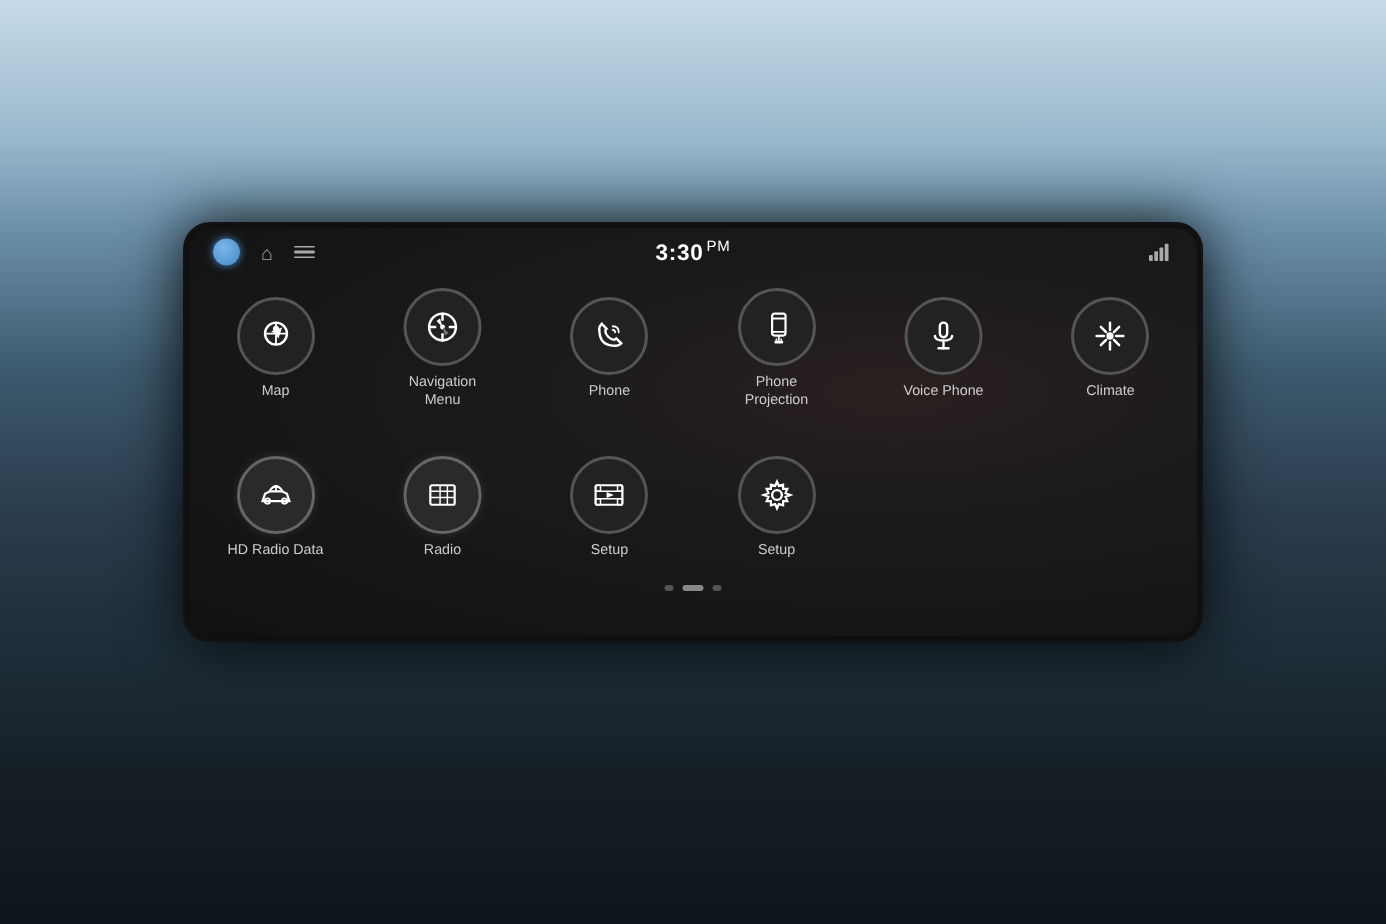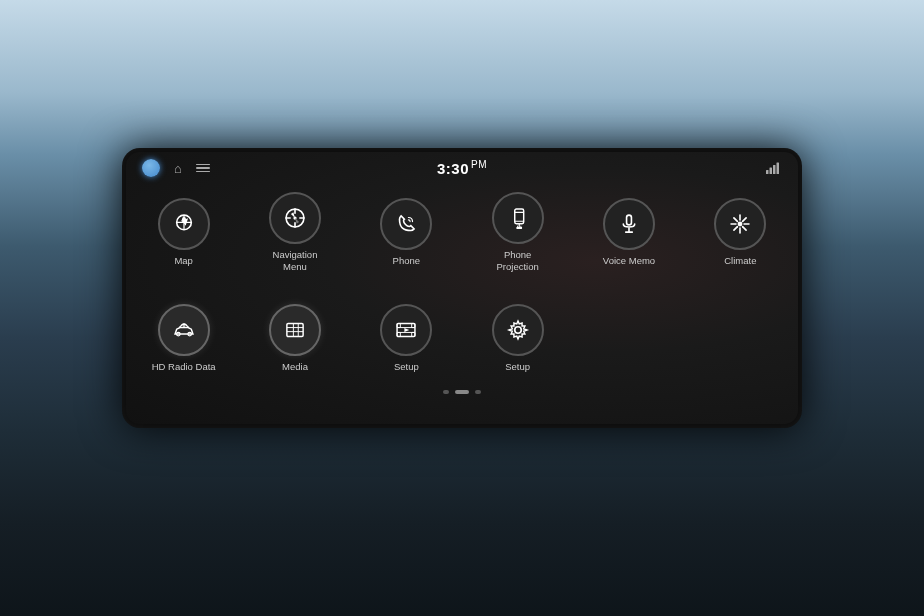--- a/index.html
+++ b/index.html
@@ -285,21 +285,21 @@
         <div class="app-item">
           <div class="app-icon-wrapper">
             <svg class="icon-svg" viewBox="0 0 32 32" fill="none">
 
               <rect x="13" y="5" width="6" height="12" rx="3" stroke="white" stroke-width="2"></rect>
               <path d="M9 16 C9 21 23 21 23 16" stroke="white" stroke-width="2" fill="none" stroke-linecap="round"></path>
               <line x1="16" y1="21" x2="16" y2="26" stroke="white" stroke-width="2" stroke-linecap="round"></line>
               <line x1="12" y1="26" x2="20" y2="26" stroke="white" stroke-width="2" stroke-linecap="round"></line>
             </svg>
           </div>
-          <span class="app-label">Voice Memo</span>
+          <span class="app-label">Voice Phone</span>
         </div>
 
         <div class="app-item">
           <div class="app-icon-wrapper">
             <svg class="icon-svg" viewBox="0 0 32 32" fill="none">
 
               <circle cx="16" cy="16" r="3" fill="white"></circle>
               <line x1="16" y1="5" x2="16" y2="11" stroke="white" stroke-width="2" stroke-linecap="round"></line>
               <line x1="16" y1="21" x2="16" y2="27" stroke="white" stroke-width="2" stroke-linecap="round"></line>
               <line x1="5" y1="16" x2="11" y2="16" stroke="white" stroke-width="2" stroke-linecap="round"></line>
@@ -334,21 +334,21 @@
           <div class="app-icon-wrapper active">
             <svg class="icon-svg" viewBox="0 0 32 32" fill="none">
 
               <rect x="6" y="8" width="20" height="16" rx="1.5" stroke="white" stroke-width="1.8"></rect>
               <line x1="6" y1="13" x2="26" y2="13" stroke="white" stroke-width="1.2"></line>
               <line x1="14" y1="8" x2="14" y2="24" stroke="white" stroke-width="1.2"></line>
               <line x1="6" y1="18" x2="26" y2="18" stroke="white" stroke-width="1.2"></line>
               <line x1="20" y1="8" x2="20" y2="24" stroke="white" stroke-width="1.2"></line>
             </svg>
           </div>
-          <span class="app-label">Media</span>
+          <span class="app-label">Radio</span>
         </div>
 
         <div class="app-item">
           <div class="app-icon-wrapper">
             <svg class="icon-svg" viewBox="0 0 32 32" fill="none">
 
               <rect x="5" y="8" width="22" height="16" rx="1.5" stroke="white" stroke-width="1.8"></rect>
               <rect x="5" y="8" width="4" height="5" rx="0.5" stroke="white" stroke-width="1.2"></rect>
               <rect x="23" y="8" width="4" height="5" rx="0.5" stroke="white" stroke-width="1.2"></rect>
               <rect x="5" y="19" width="4" height="5" rx="0.5" stroke="white" stroke-width="1.2"></rect>

